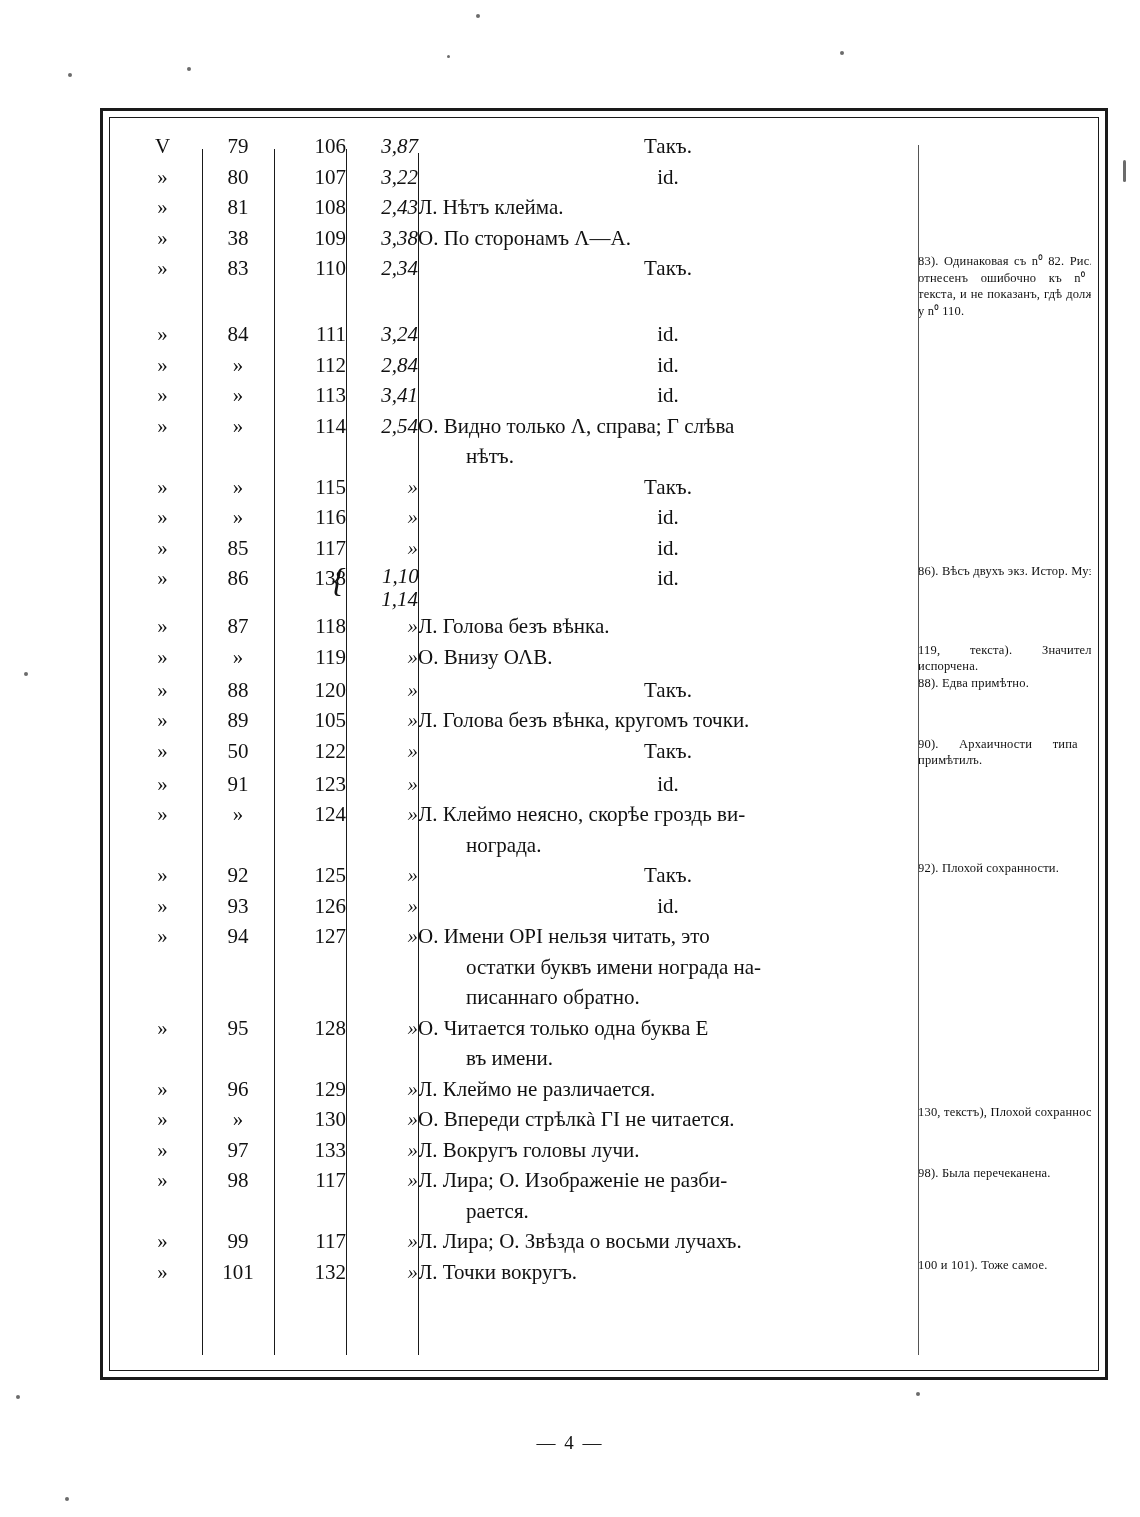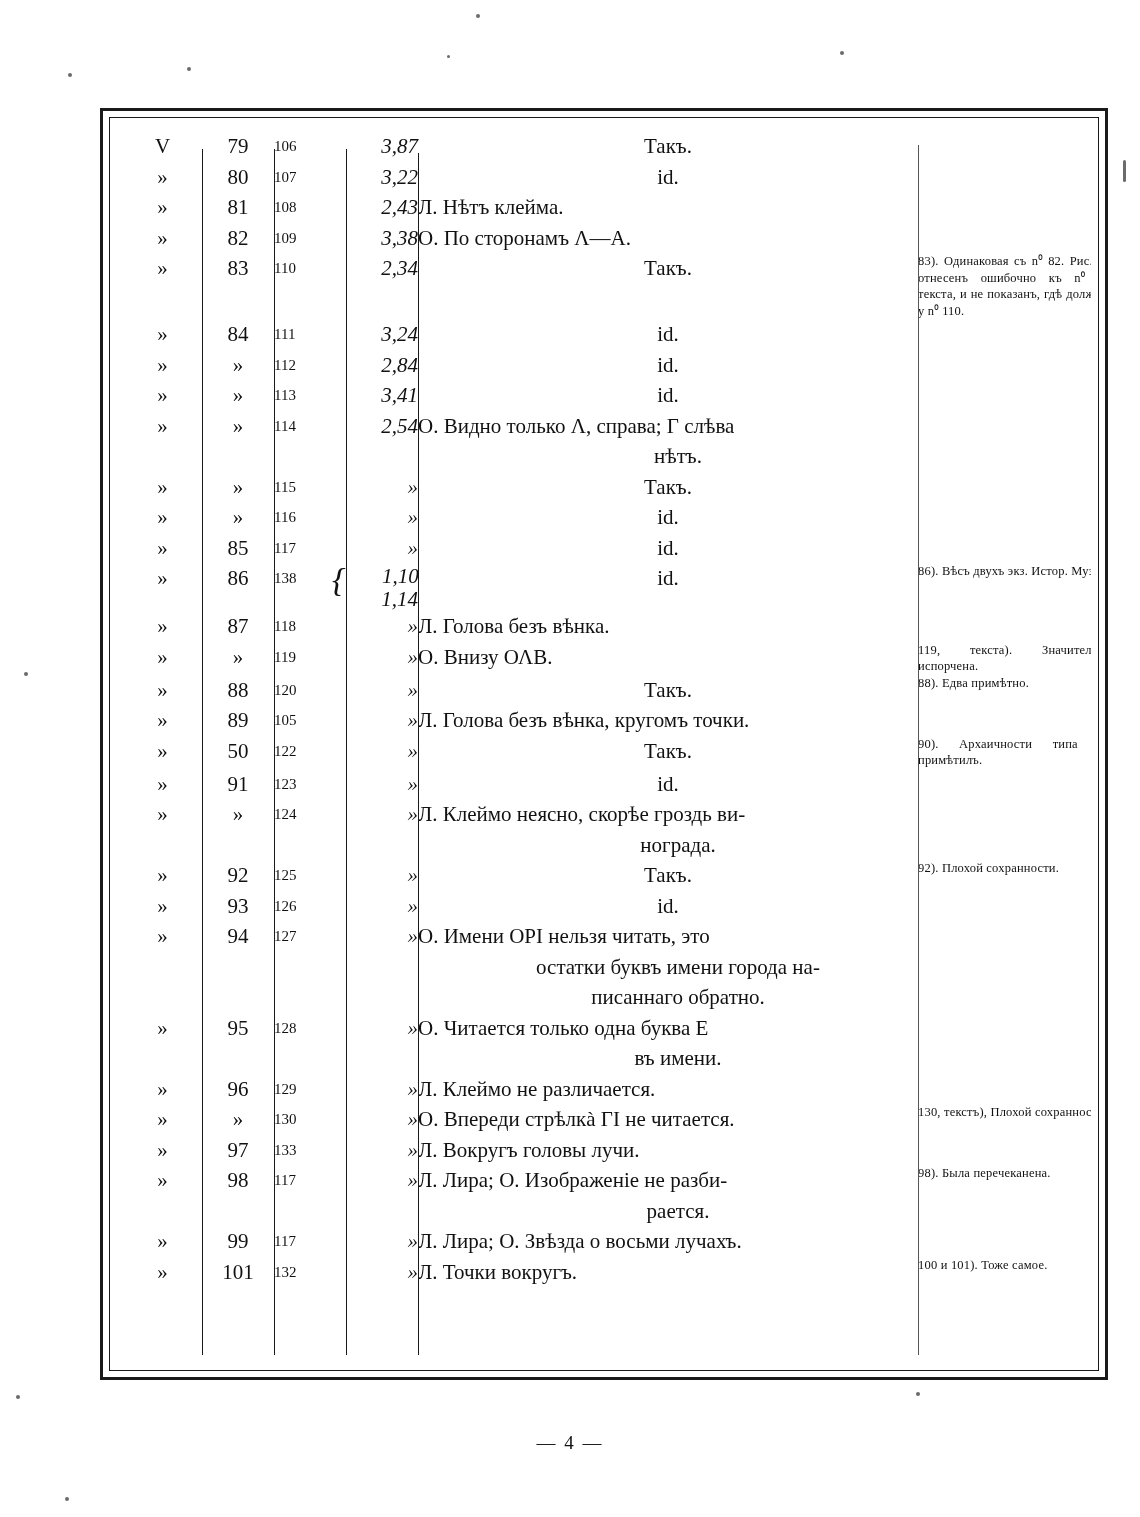--- a/index.html
+++ b/index.html
@@ -72,29 +72,29 @@
     border-collapse: collapse;
     width: 100%;
     table-layout: fixed;
   }
   table.main td {
     vertical-align: top;
     padding: 0;
   }
   .c-roman  { width: 79px;  text-align: center; font-size: 21px; }
   .c-fig    { width: 72px;  text-align: center; font-size: 21px; }
-  .c-num    { width: 72px;  text-align: left; font-size: 15px; }
+  .c-num    { width: 72px;  text-align: right; font-size: 21px; }
   .c-size   { width: 72px;  text-align: right; font-size: 21px; font-style: italic; }
   .c-desc   { width: 500px; font-size: 21px; padding-left: 22px; padding-right: 10px; }
   .c-note   { width: 193px; font-size: 12.5px; padding-left: 12px; letter-spacing: .2px; }
 
   tr.row > td { height: 30.5px; line-height: 30.5px; }
 
   .desc-line { display: block; white-space: nowrap; }
-  .desc-indent { padding-left: 20px; text-align: center; }
+  .desc-indent { padding-left: 48px; }
   .center { text-align: center; display: block; }
 
   .note {
     line-height: 16.5px;
     font-family: "Liberation Serif", serif;
     font-size: 12.5px;
     text-align: justify;
   }
 
   
@@ -175,21 +175,21 @@
             <td class="c-fig">81</td>
             <td class="c-num">108</td>
             <td class="c-size">2,43</td>
             <td class="c-desc">
               <span class="desc-line">Л. Нѣтъ клейма.</span>
             </td>
             <td class="c-note"></td>
           </tr>
           <tr class="row">
             <td class="c-roman">»</td>
-            <td class="c-fig">82</td>
+            <td class="c-fig">38</td>
             <td class="c-num">109</td>
             <td class="c-size">3,38</td>
             <td class="c-desc">
               <span class="desc-line">О. По сторонамъ Λ—A.</span>
             </td>
             <td class="c-note"></td>
           </tr>
           <tr class="row">
             <td class="c-roman">»</td>
             <td class="c-fig">83</td>
@@ -384,21 +384,21 @@
             </td>
             <td class="c-note"></td>
           </tr>
           <tr class="row">
             <td class="c-roman">»</td>
             <td class="c-fig">94</td>
             <td class="c-num">127</td>
             <td class="c-size">»</td>
             <td class="c-desc">
               <span class="desc-line">О. Имени ΟΡΙ нельзя читать, это</span>
-              <span class="desc-line desc-indent">остатки буквъ имени города на-</span>
+              <span class="desc-line desc-indent">остатки буквъ имени нограда на-</span>
               <span class="desc-line desc-indent">писаннаго обратно.</span>
             </td>
             <td class="c-note"></td>
           </tr>
           <tr class="row">
             <td class="c-roman">»</td>
             <td class="c-fig">95</td>
             <td class="c-num">128</td>
             <td class="c-size">»</td>
             <td class="c-desc">

